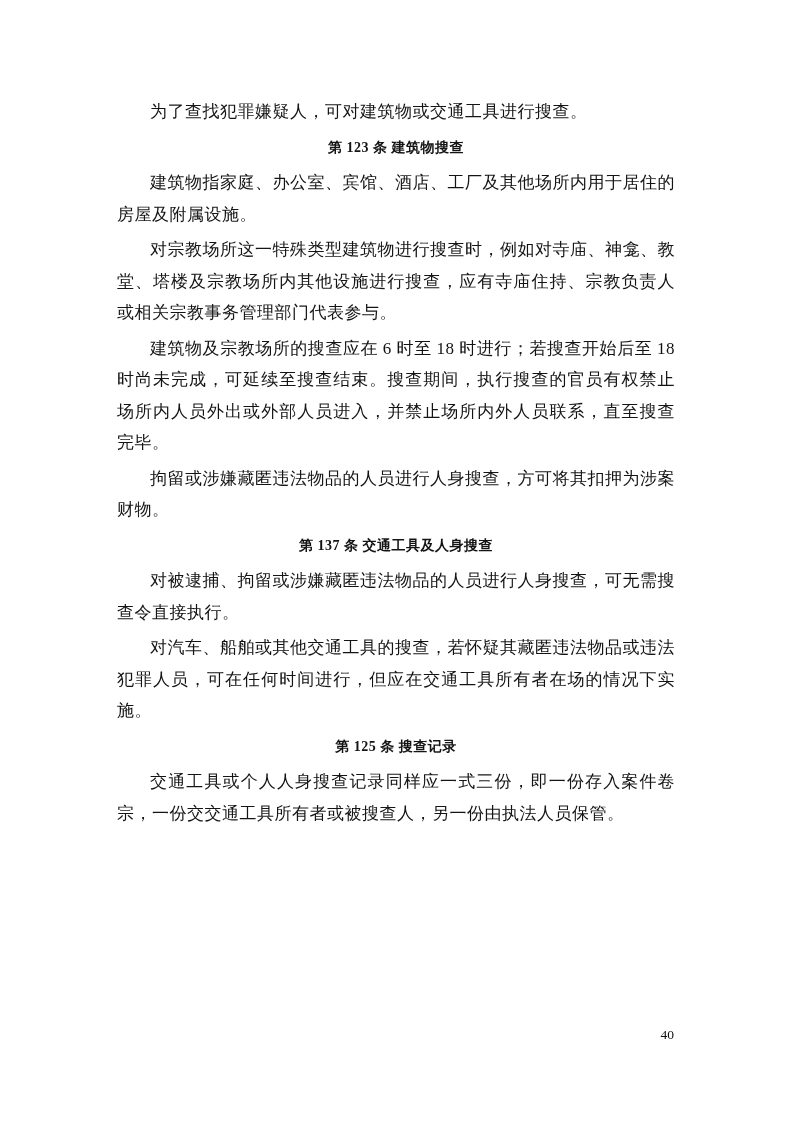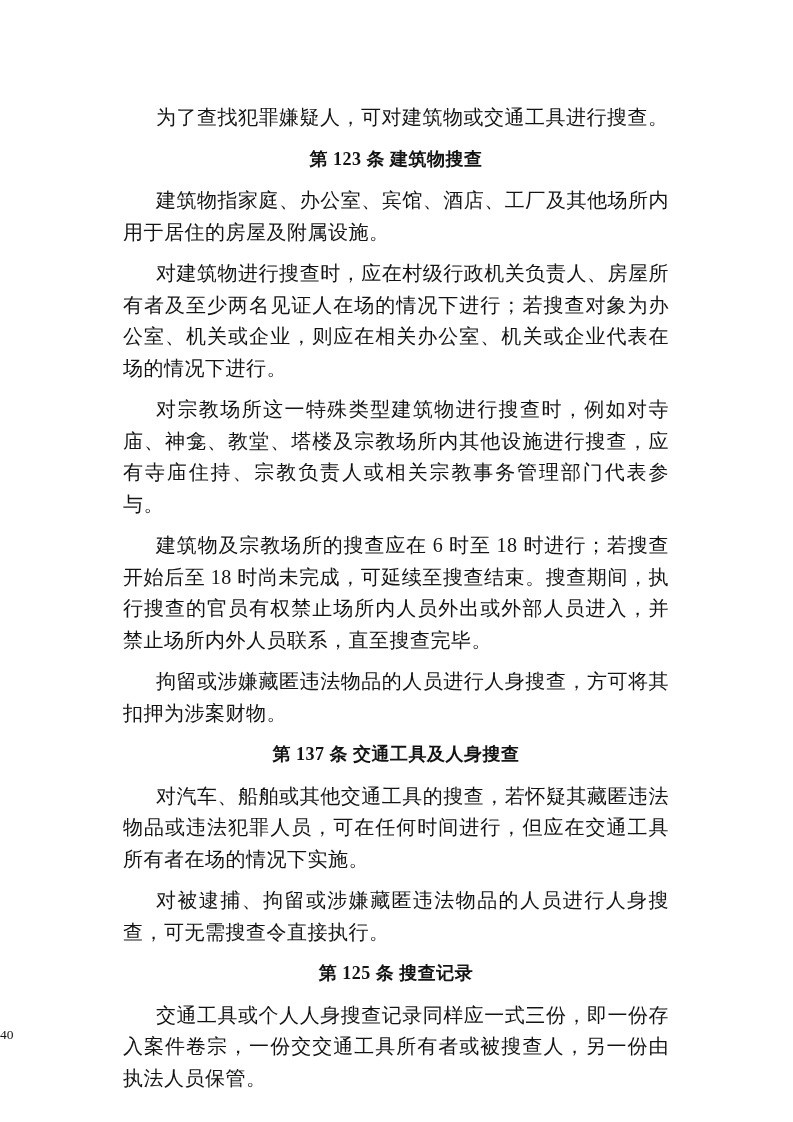--- a/index.html
+++ b/index.html
@@ -17,60 +17,59 @@
     font-family: "Liberation Serif", "DejaVu Serif", serif;
     color: #141414;
   }
   .content {
     position: absolute;
     top: 92px;
     left: 113px;
     width: 566px;
   }
   .para {
-    margin: 10px;
-    font-size: 20px;
+    margin: 4px;
+    font-size: 17px;
     line-height: 31.5px;
     text-align: justify;
     text-justify: inter-ideograph;
     text-indent: 33px;
     letter-spacing: 0.5px;
   }
   .heading {
     margin: 0;
-    font-size: 18px;
+    font-size: 14px;
     line-height: 31.5px;
     font-weight: bold;
     text-align: center;
     text-indent: 0;
     letter-spacing: 0.5px;
   }
   .page-number {
     position: absolute;
     top: 1026px;
     left: 0;
     width: 674px;
-    text-align: left;
+    text-align: right;
     font-size: 13.5px;
     line-height: 18px;
     color: #141414;
   }
 </style>
 </head>
 <body>
 
 <div class="page">
   <div class="content">
     <p class="para">为了查找犯罪嫌疑人，可对建筑物或交通工具进行搜查。</p>
     <p class="heading">第 123 条 建筑物搜查</p>
     <p class="para">建筑物指家庭、办公室、宾馆、酒店、工厂及其他场所内用于居住的房屋及附属设施。</p>
-    <p class="para">对建筑物进行搜查时，应在村级行政机关负责人、房屋所有者及至少两名见证人在场的情况下进行；若搜查对象为办公室、机关或企业，则应在相关办公室、机关或企业代表在场的情况下进行。</p>
     <p class="para">对宗教场所这一特殊类型建筑物进行搜查时，例如对寺庙、神龛、教堂、塔楼及宗教场所内其他设施进行搜查，应有寺庙住持、宗教负责人或相关宗教事务管理部门代表参与。</p>
     <p class="para">建筑物及宗教场所的搜查应在 6 时至 18 时进行；若搜查开始后至 18 时尚未完成，可延续至搜查结束。搜查期间，执行搜查的官员有权禁止场所内人员外出或外部人员进入，并禁止场所内外人员联系，直至搜查完毕。</p>
     <p class="para">拘留或涉嫌藏匿违法物品的人员进行人身搜查，方可将其扣押为涉案财物。</p>
     <p class="heading">第 137 条 交通工具及人身搜查</p>
+    <p class="para">对被逮捕、拘留或涉嫌藏匿违法物品的人员进行人身搜查，可无需搜查令直接执行。</p>
     <p class="para">对汽车、船舶或其他交通工具的搜查，若怀疑其藏匿违法物品或违法犯罪人员，可在任何时间进行，但应在交通工具所有者在场的情况下实施。</p>
-    <p class="para">对被逮捕、拘留或涉嫌藏匿违法物品的人员进行人身搜查，可无需搜查令直接执行。</p>
     <p class="heading">第 125 条 搜查记录</p>
     <p class="para">交通工具或个人人身搜查记录同样应一式三份，即一份存入案件卷宗，一份交交通工具所有者或被搜查人，另一份由执法人员保管。</p>
   </div>
   <div class="page-number">40</div>
 </div>
 
 </body></html>

